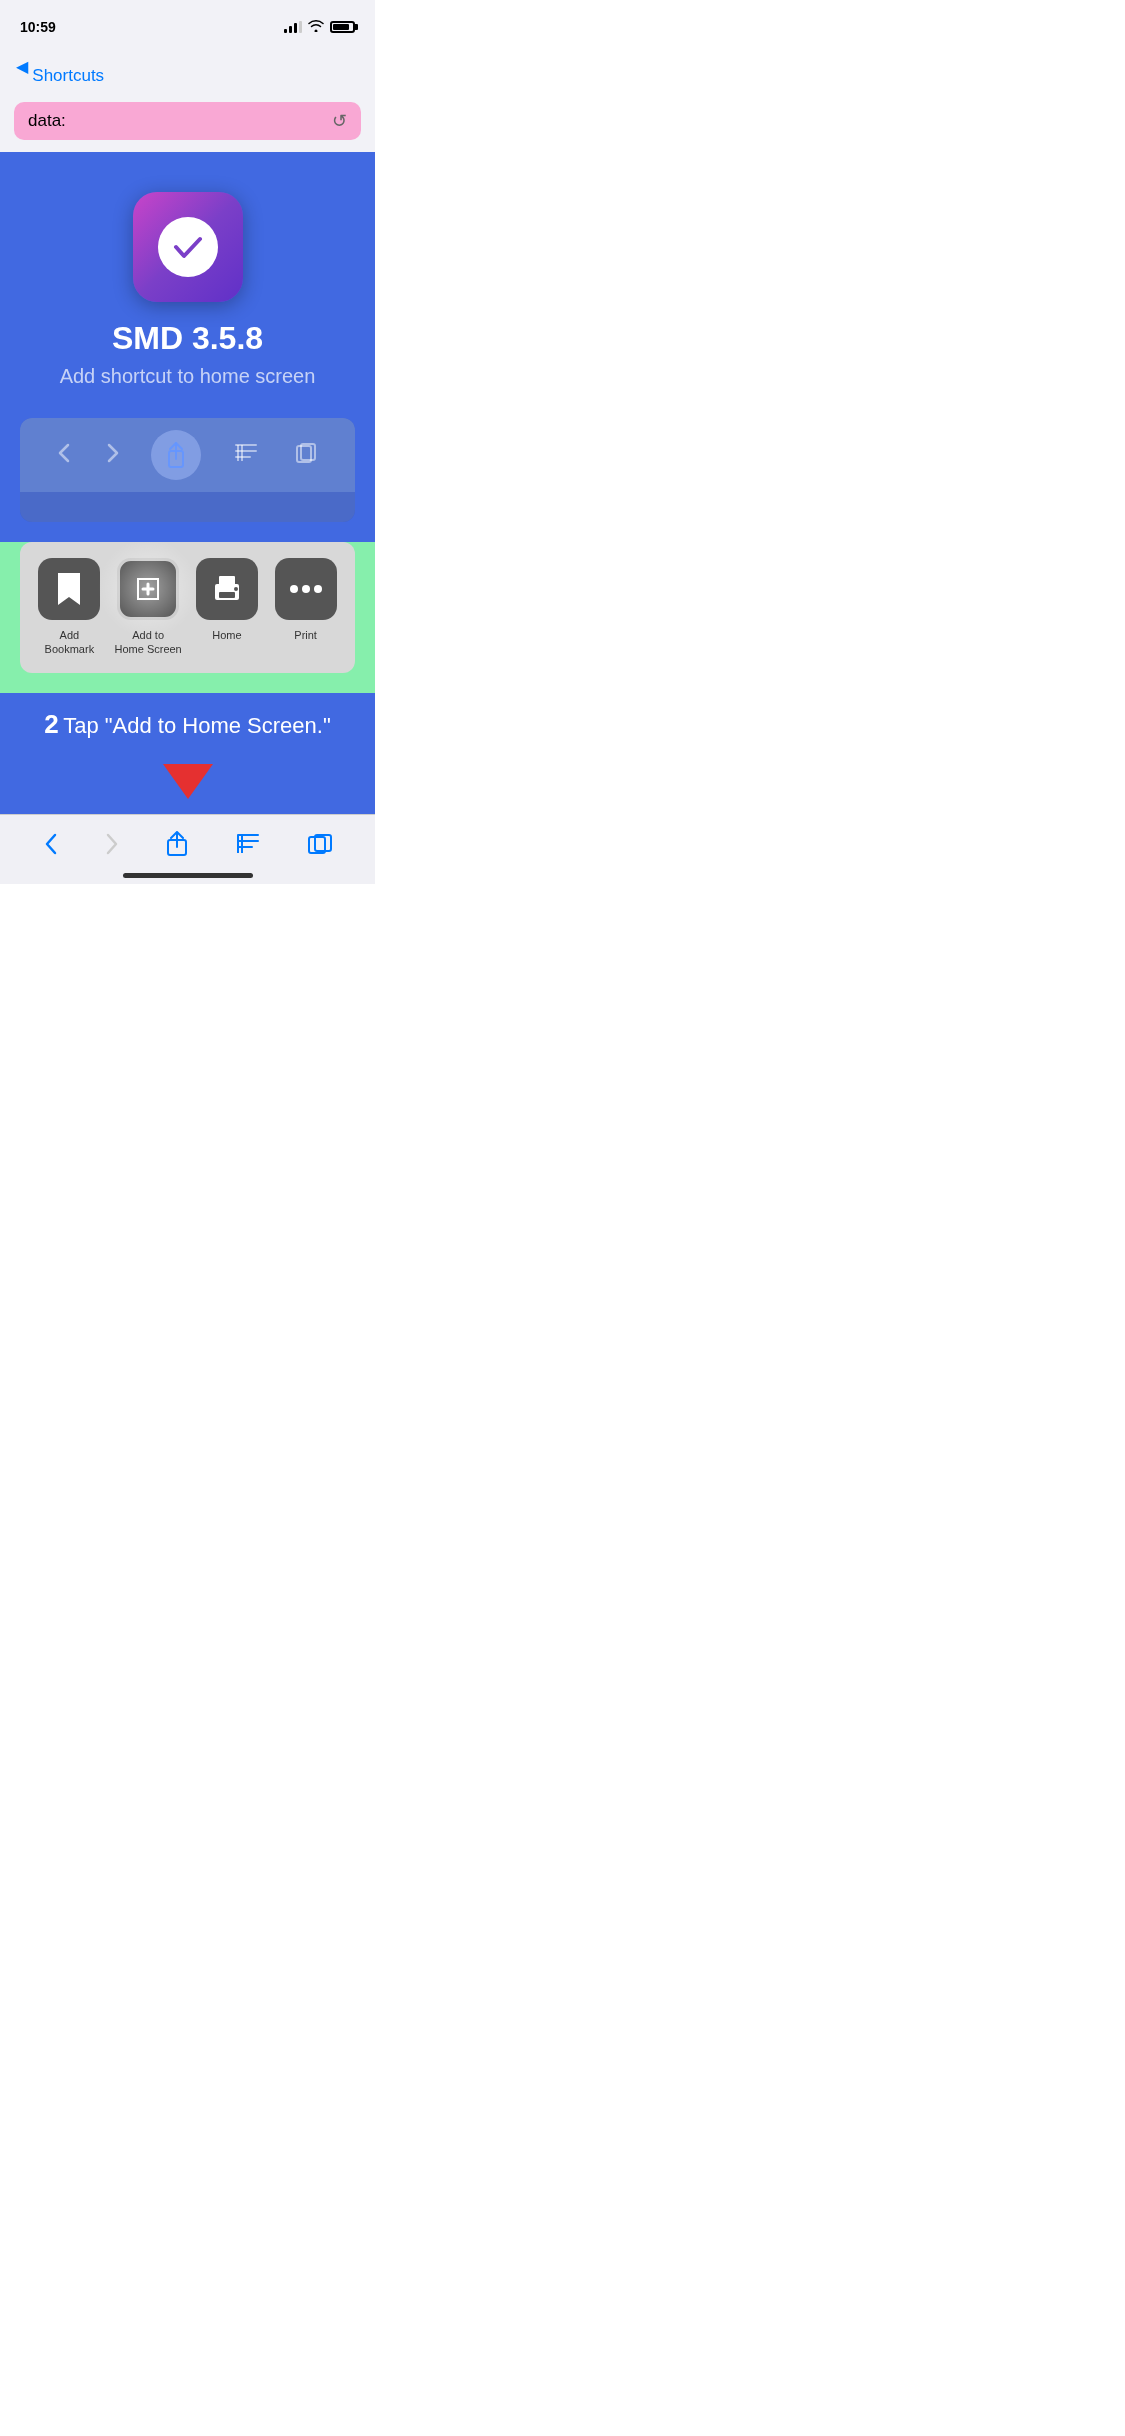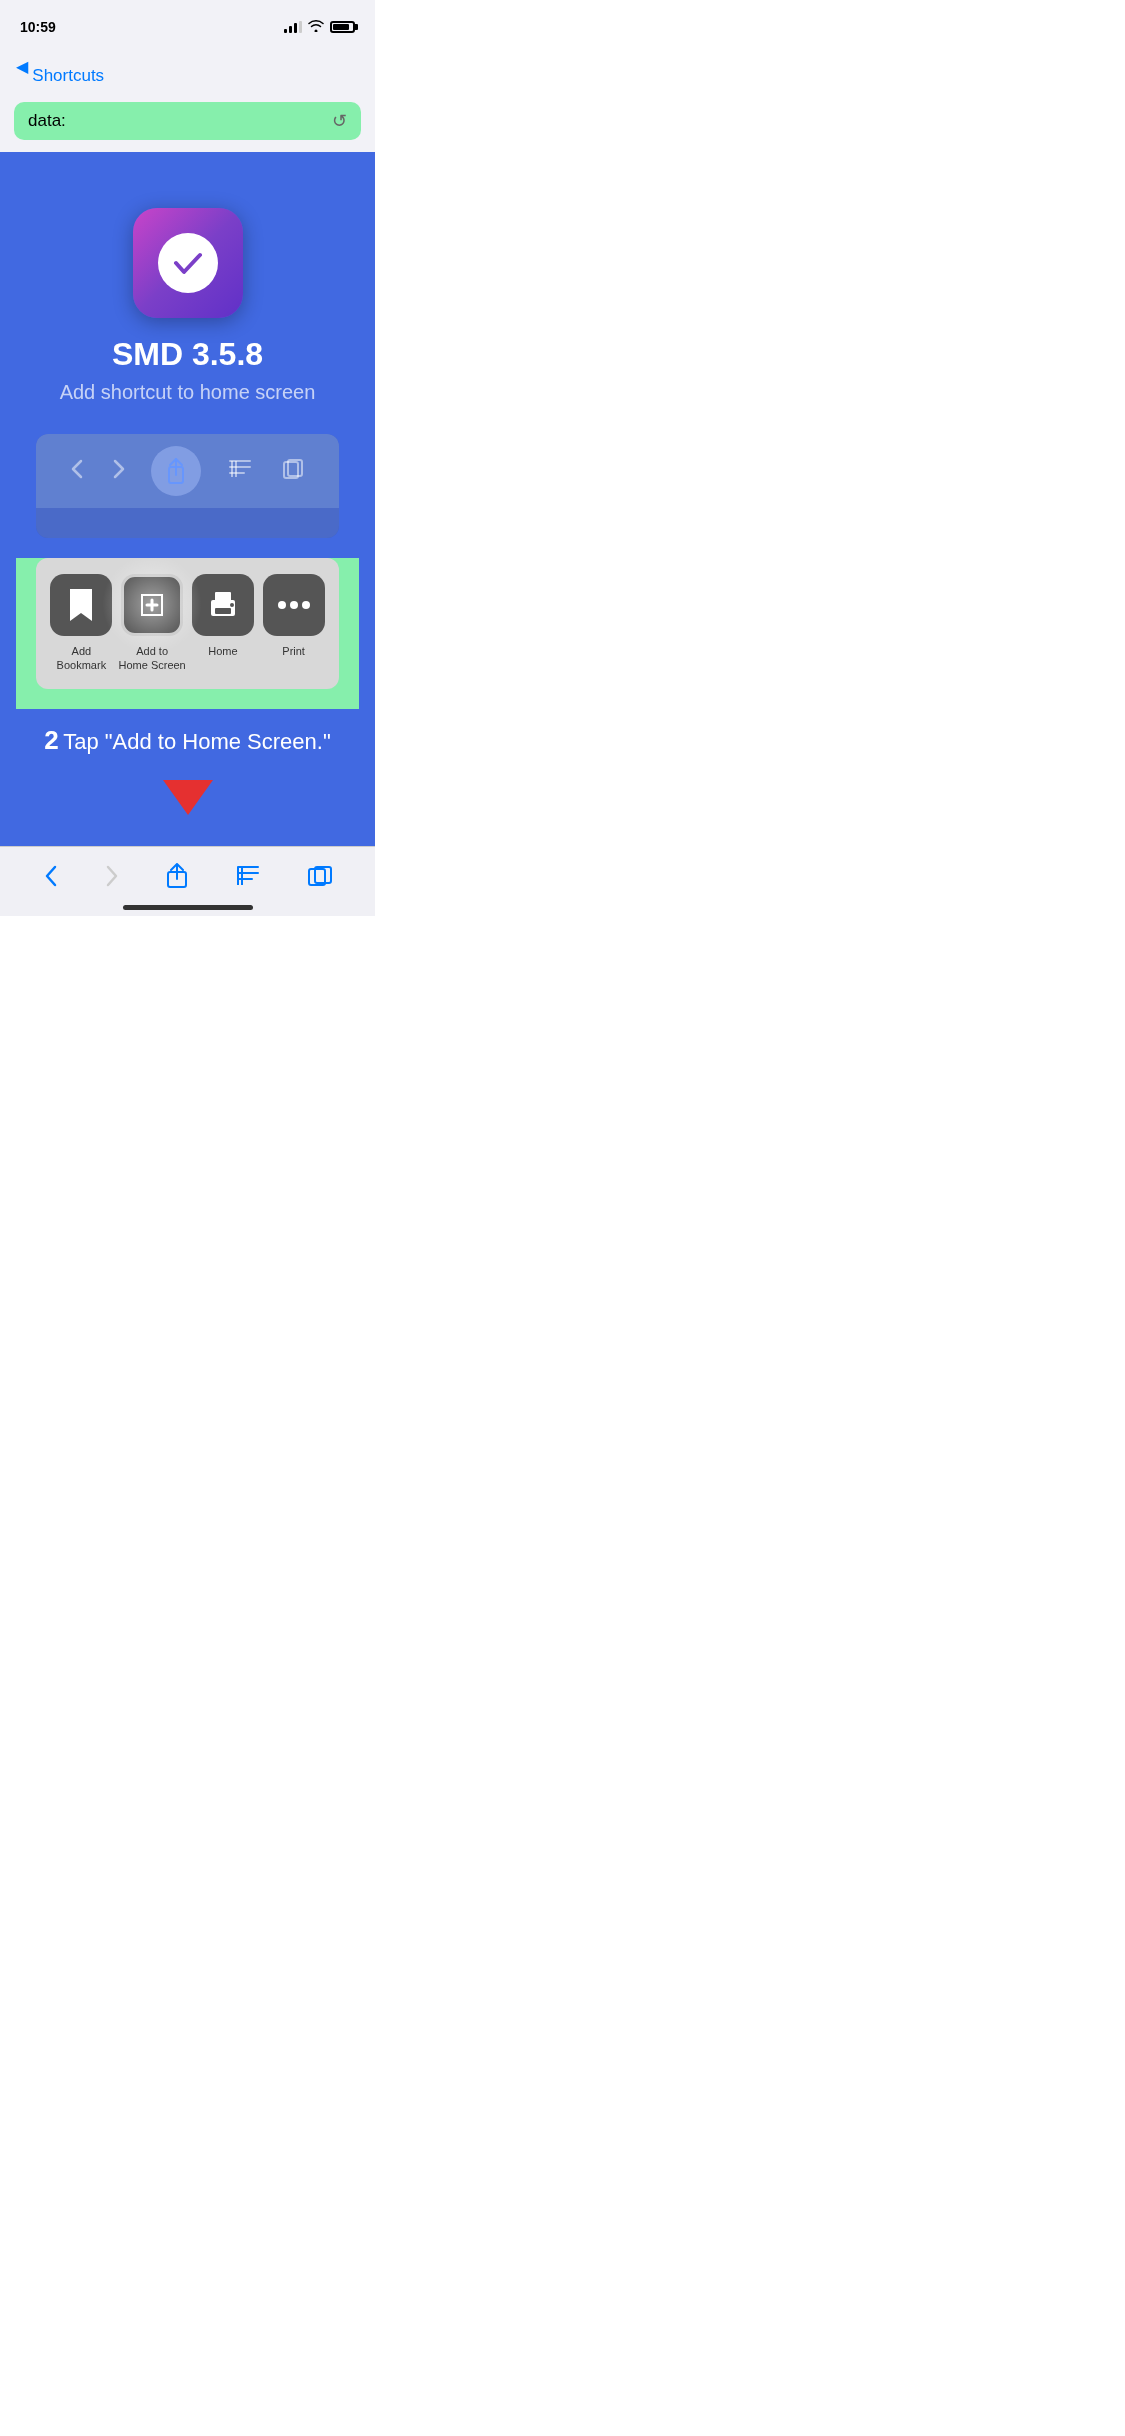--- a/index.html
+++ b/index.html
@@ -93,40 +93,40 @@
       color: #007aff;
       margin-top: 20px;
     }
 
     
     .url-bar-container {
       background: #f2f2f7;
       padding: 8px 14px 12px 14px;
     }
     .url-bar {
-      background: #86efac;
+      background: #f9a8d4;
       border-radius: 10px;
       display: flex;
       align-items: center;
       justify-content: space-between;
       padding: 8px 14px;
     }
     .url-text {
       font-size: 17px;
       color: #000;
     }
     .reload-btn {
       font-size: 18px;
       color: #666;
     }
 
     
     .main-content {
       background: #4169e1;
-      padding: 16px;
+      padding: 0;
     }
 
     
     .app-icon-section {
       background: #4169e1;
       display: flex;
       flex-direction: column;
       align-items: center;
       padding: 40px 20px 30px 20px;
     }

